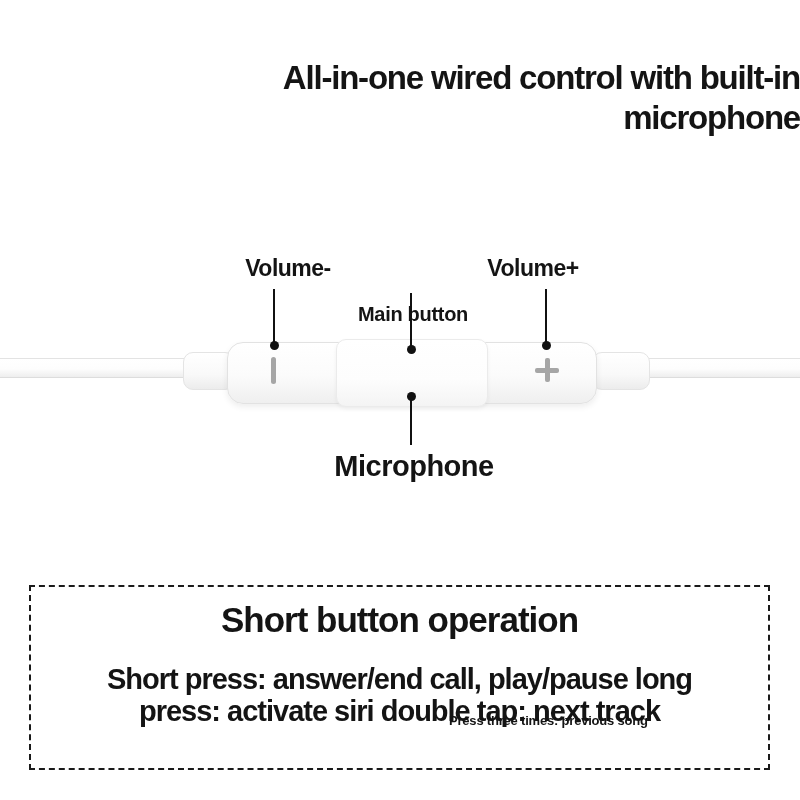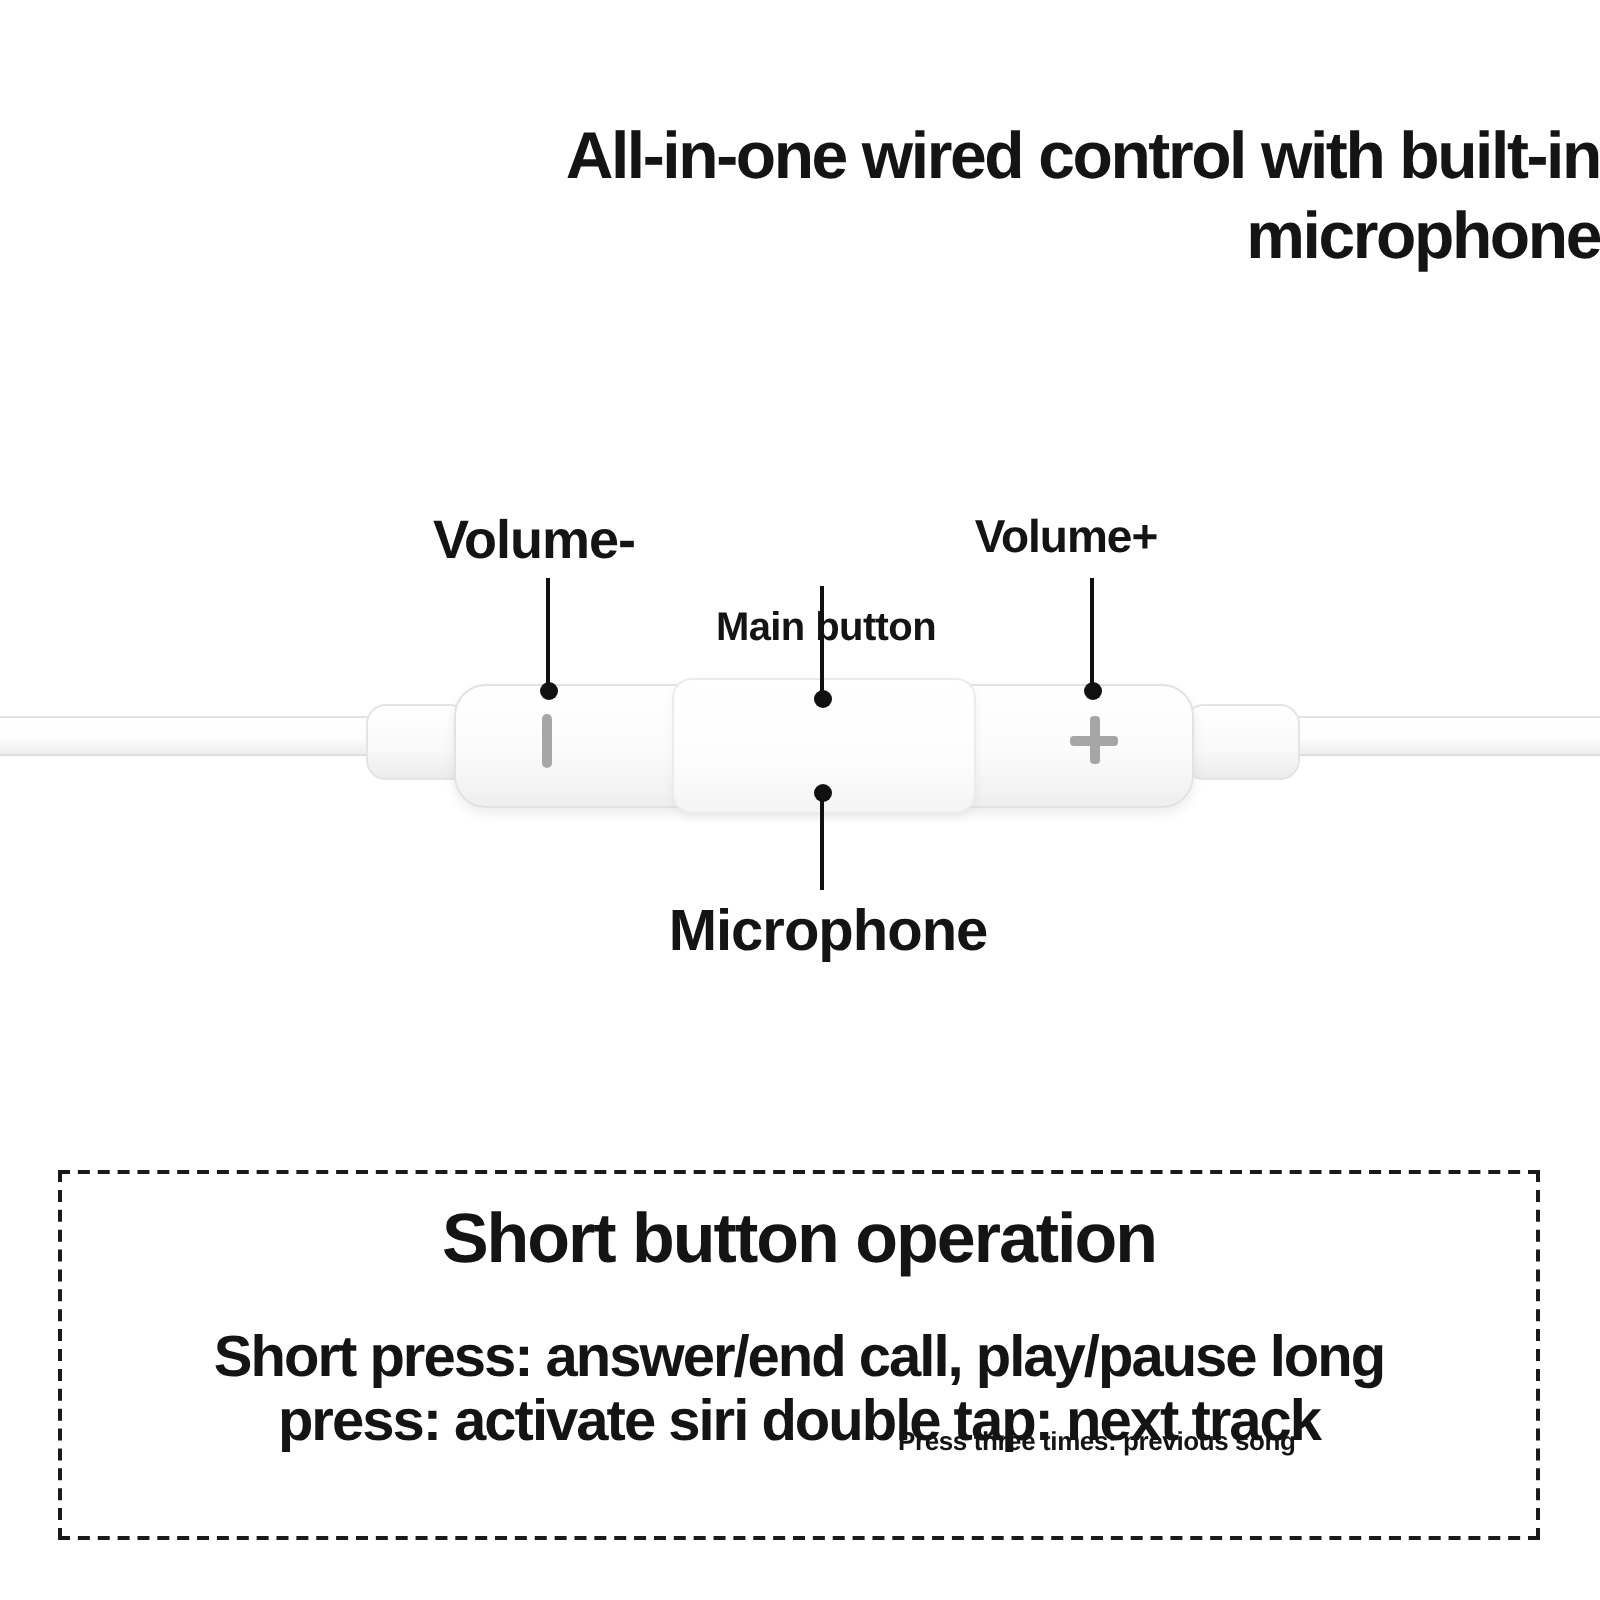--- a/index.html
+++ b/index.html
@@ -15,21 +15,21 @@
   
   .title {
     position: absolute; top: 58px; left: 0; width: 800px;
     text-align: right;
     font-size: 33px; font-weight: 700; letter-spacing: -1.2px;
     line-height: 1.22; color: #141414;
   }
 
   
   .cl { position: absolute; transform: translateX(-50%); white-space: nowrap; font-weight: 700; color: #141414; }
-  .lbl-vminus { top: 255px; left: 267px; font-size: 27px; letter-spacing: -0.5px; }
+  .lbl-vminus { top: 255px; left: 288px; font-size: 23px; letter-spacing: -0.5px; }
   .lbl-main   { top: 263px; left: 413px; font-size: 20px; letter-spacing: -0.3px; margin-top: 40px; }
   .lbl-vplus  { top: 255px; left: 533px; font-size: 23px; letter-spacing: -0.5px; }
   .lbl-mic    { top: 450px; left: 414px; font-size: 29px; letter-spacing: -0.5px; }
 
   
   .leader { position: absolute; width: 2px; background: #111111; }
   .line-vminus { left: 273px; top: 289px; height: 54px; }
   .line-main   { left: 410px; top: 293px; height: 54px; }
   .line-vplus  { left: 545px; top: 289px; height: 54px; }
   .line-mic    { left: 410px; top: 398px; height: 47px; }

